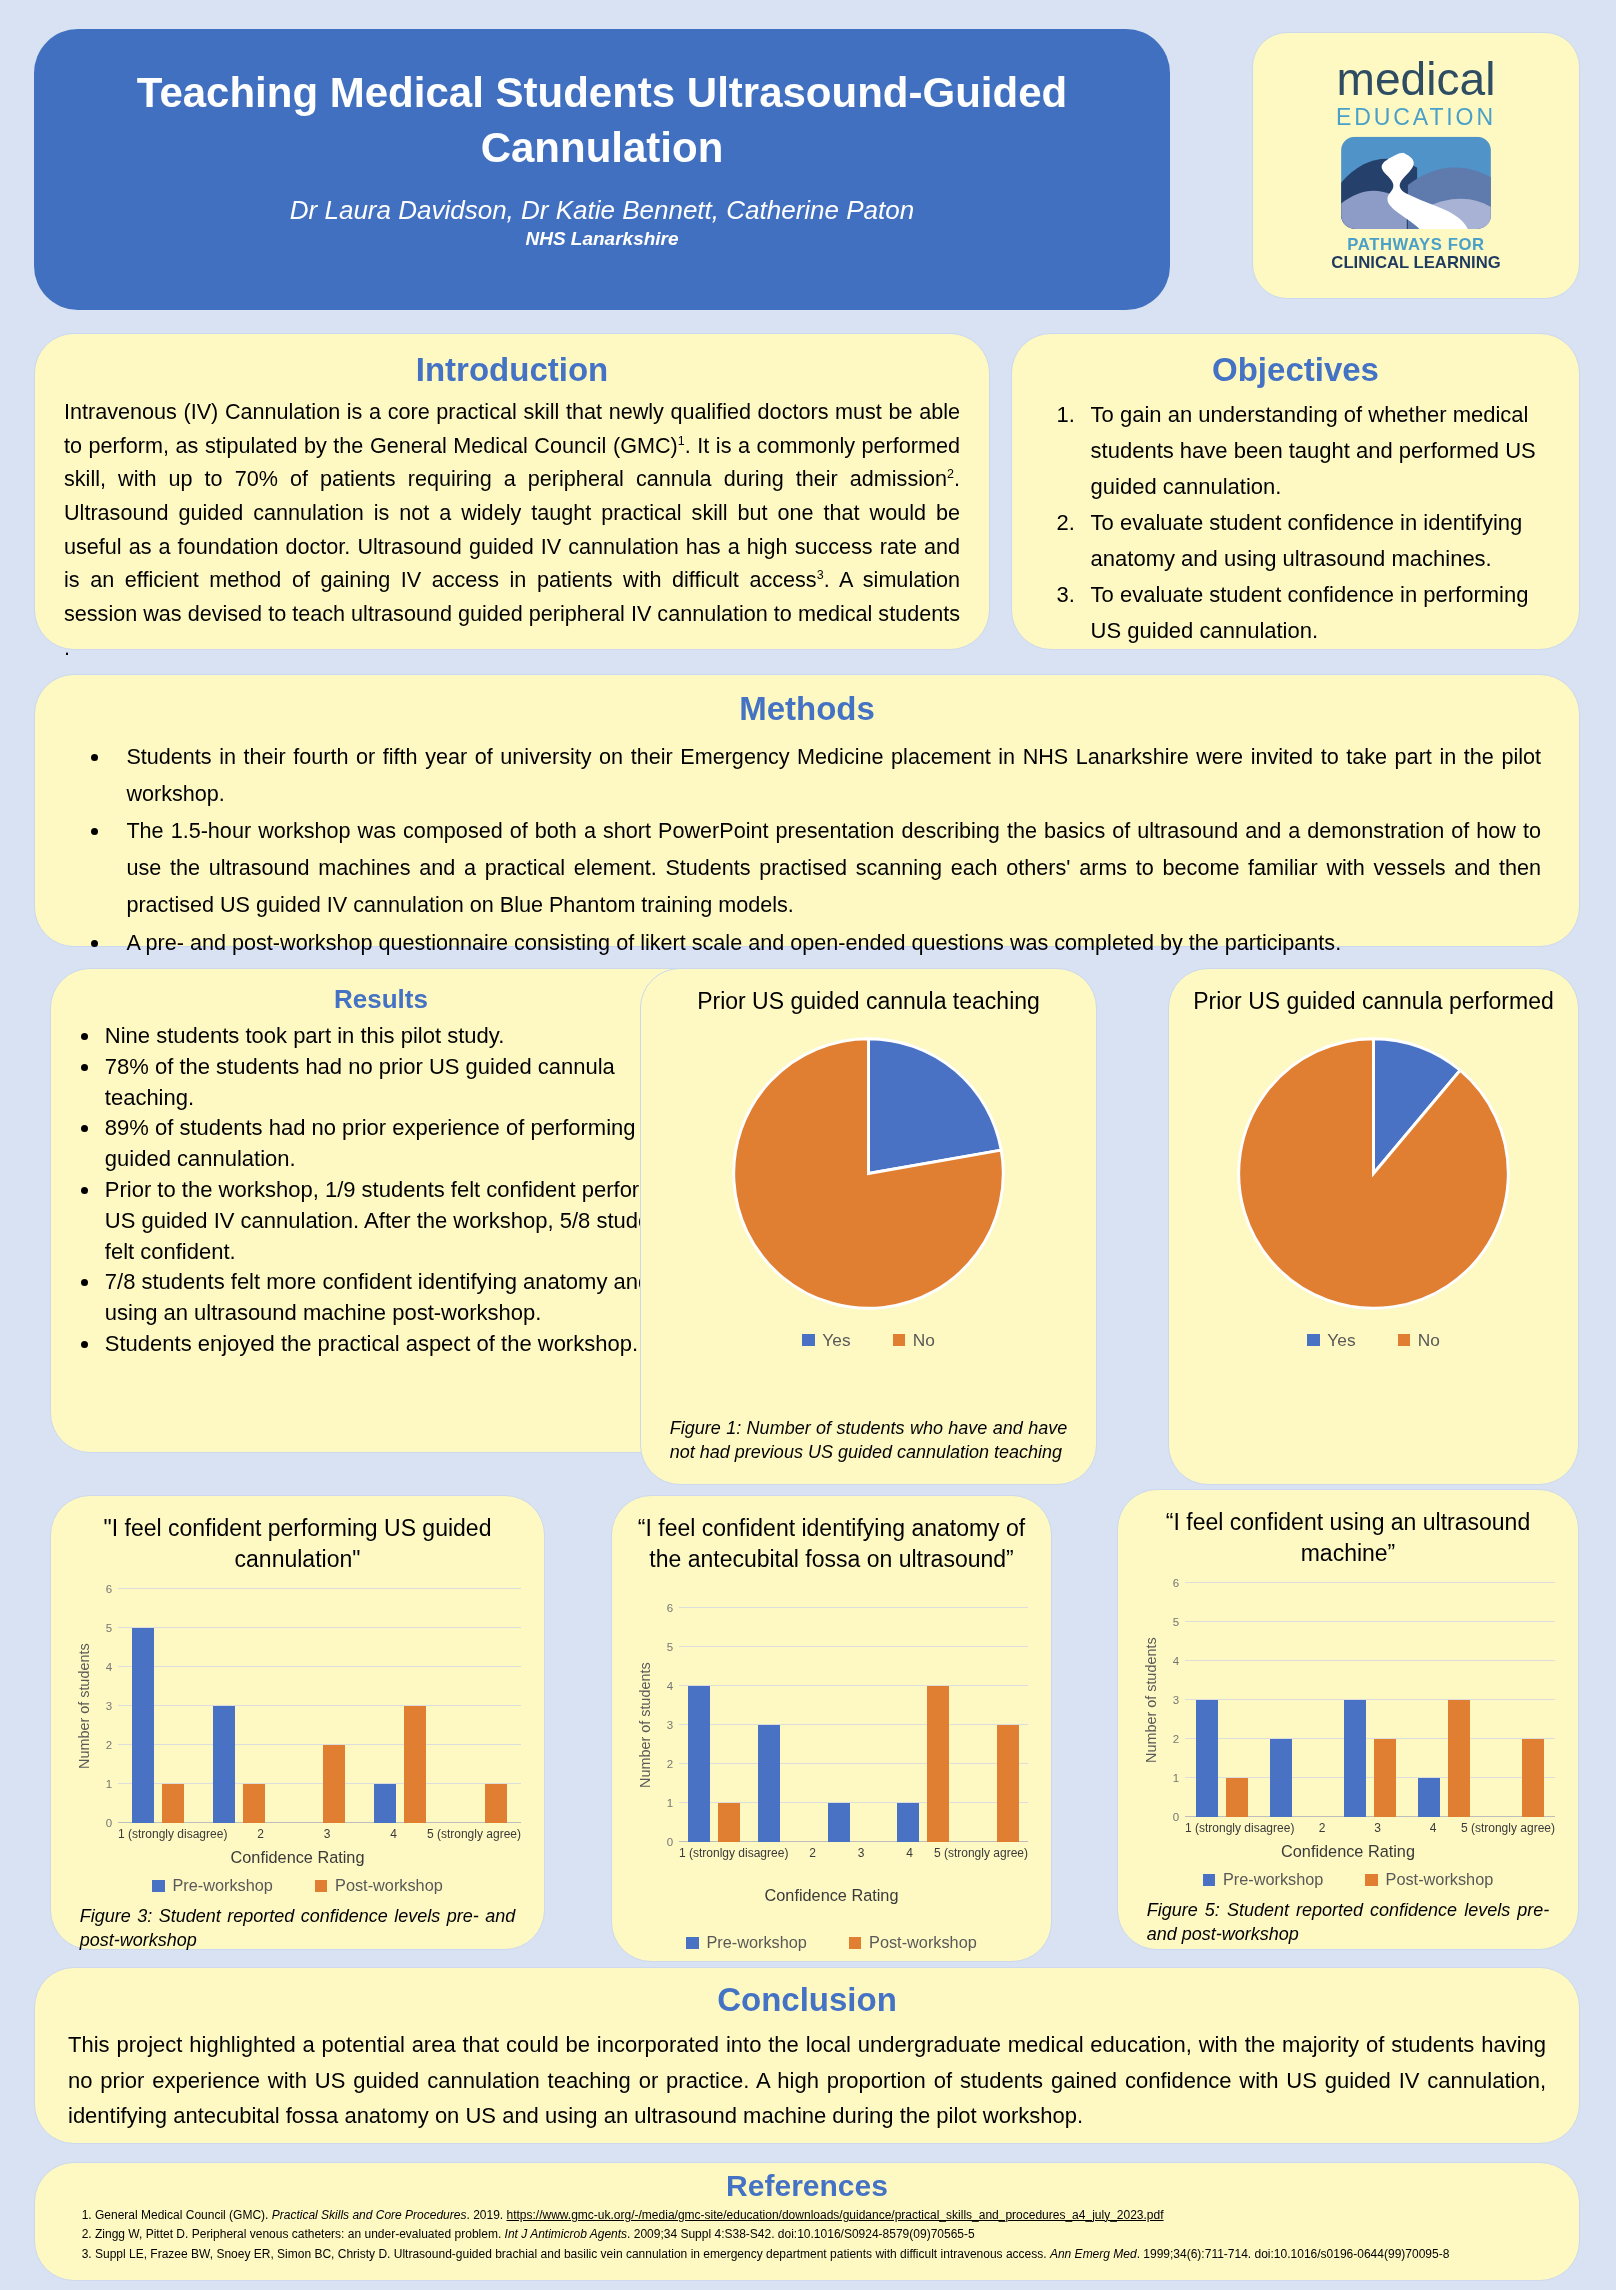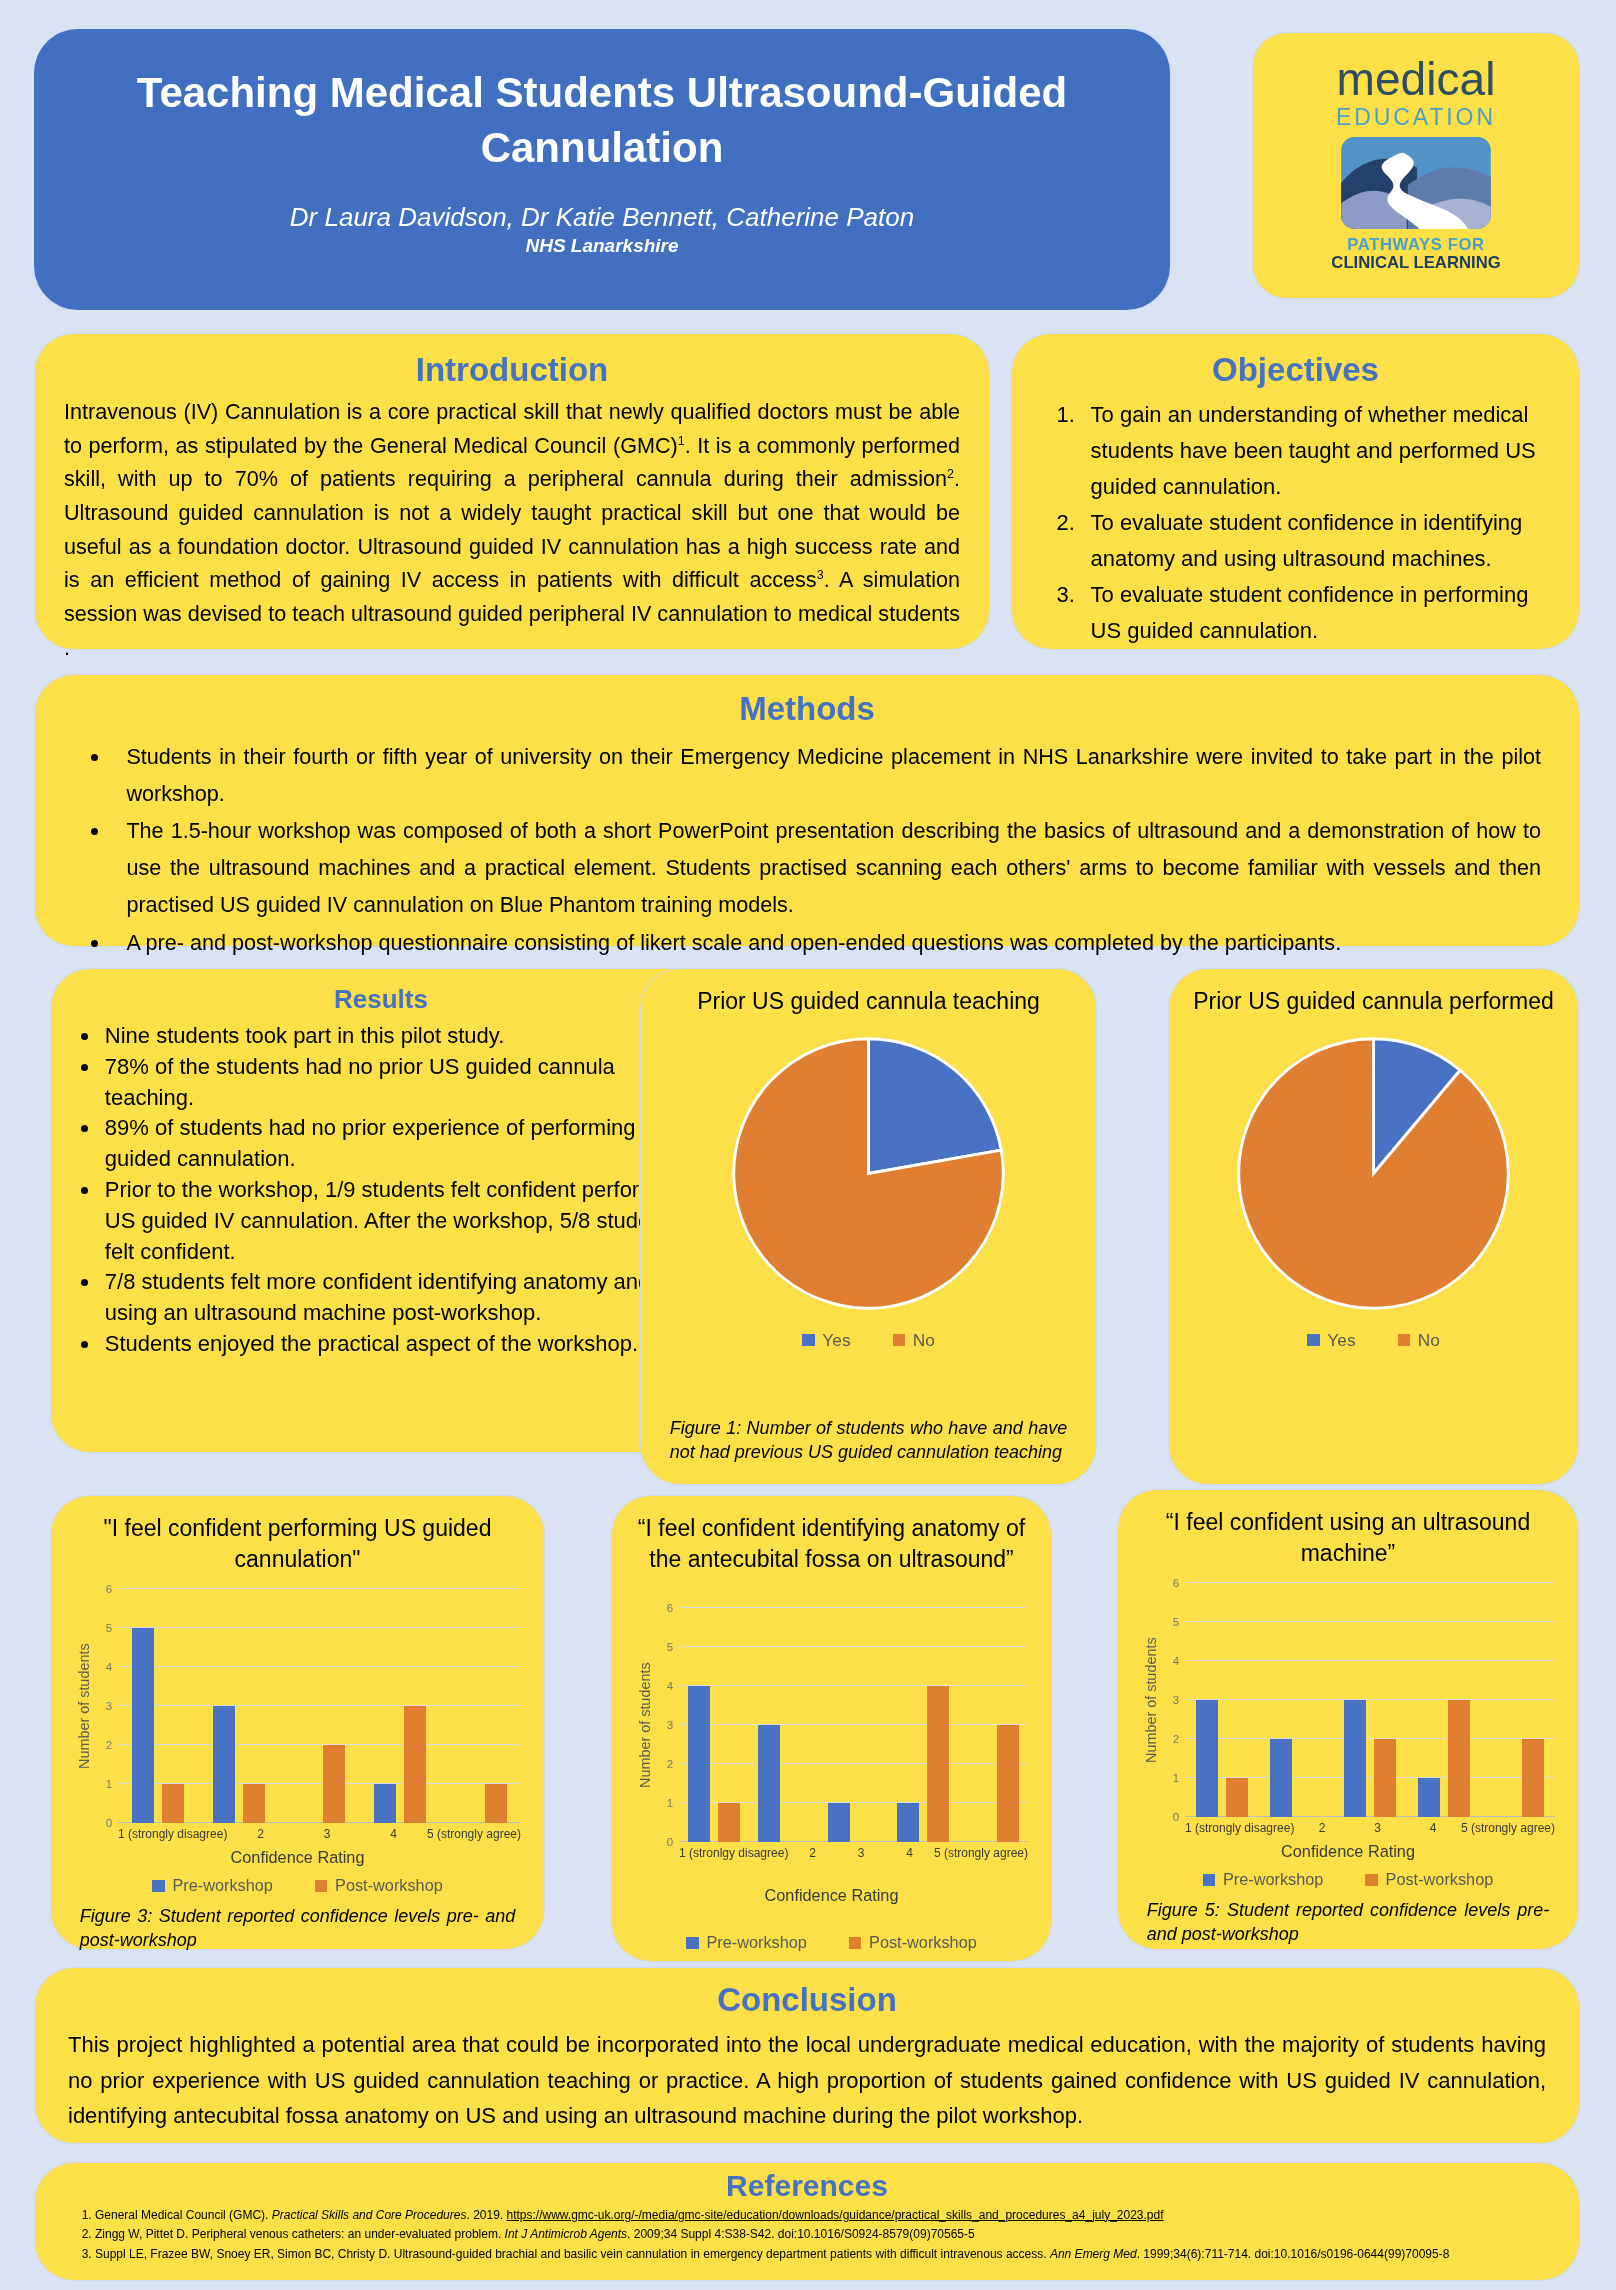--- a/index.html
+++ b/index.html
@@ -1,21 +1,21 @@
 <!DOCTYPE html>
 <html><head>
 <meta charset="utf-8">
 <style>
   html,body{margin:0;padding:0;}
   body{width:1617px;height:2290px;background:#D9E2F3;font-family:"Liberation Sans",sans-serif;color:#000;position:relative;}
-  .panel{position:absolute;background:#fde047;border:1.9px solid #CBD8EE;border-radius:40px;box-sizing:border-box;}
+  .panel{position:absolute;background:#fef9c3;border:1.9px solid #CBD8EE;border-radius:40px;box-sizing:border-box;}
   
   .header-box{left:34px;top:29px;width:1136px;height:281px;background:#4170C0;border:none;border-radius:44px;color:#fff;text-align:center;}
   .header-box h1{margin:37px auto 0;max-width:1052px;font-size:42px;line-height:1.3;font-weight:700;}
-  .authors{margin-top:27px;font-style:italic;font-size:26px;}
+  .authors{margin-top:20px;font-style:italic;font-size:26px;}
   .affiliation{margin-top:1.9px;font-style:italic;font-weight:700;font-size:19px;}
   .logo-card{left:1252px;top:32px;width:328px;height:267px;border-radius:35px;display:flex;align-items:center;justify-content:center;}
   
   .intro-panel{left:34px;top:333px;width:956px;height:317px;padding:13.4px 29px;}
   .obj-panel{left:1011px;top:333px;width:569px;height:317px;padding:13.4px 23px;}
   .methods-panel{left:34px;top:674px;width:1546px;height:273px;padding:11.5px 38px;}
   .results-panel{left:50px;top:968px;width:662px;height:485px;padding:13.4px 21px;}
   .conclusion-panel{left:34px;top:1967px;width:1546px;height:177px;padding:9.6px 33px;}
   .refs-panel{left:34px;top:2162px;width:1546px;height:119px;padding:5.8px 29px;}
   h2.section-h{margin:3.8px 0 5.8px;text-align:center;color:#4472C4;font-size:33px;font-weight:700;}

